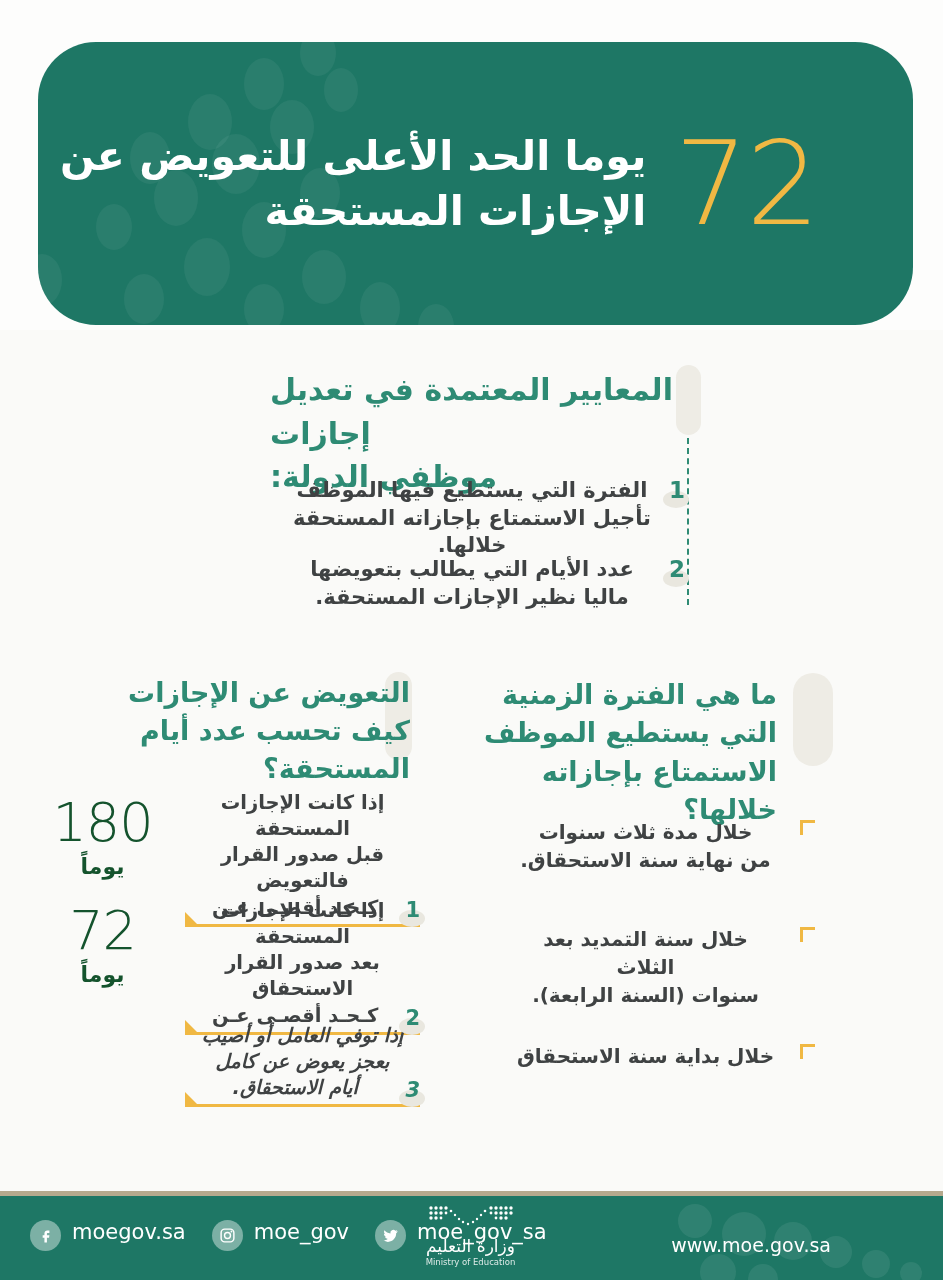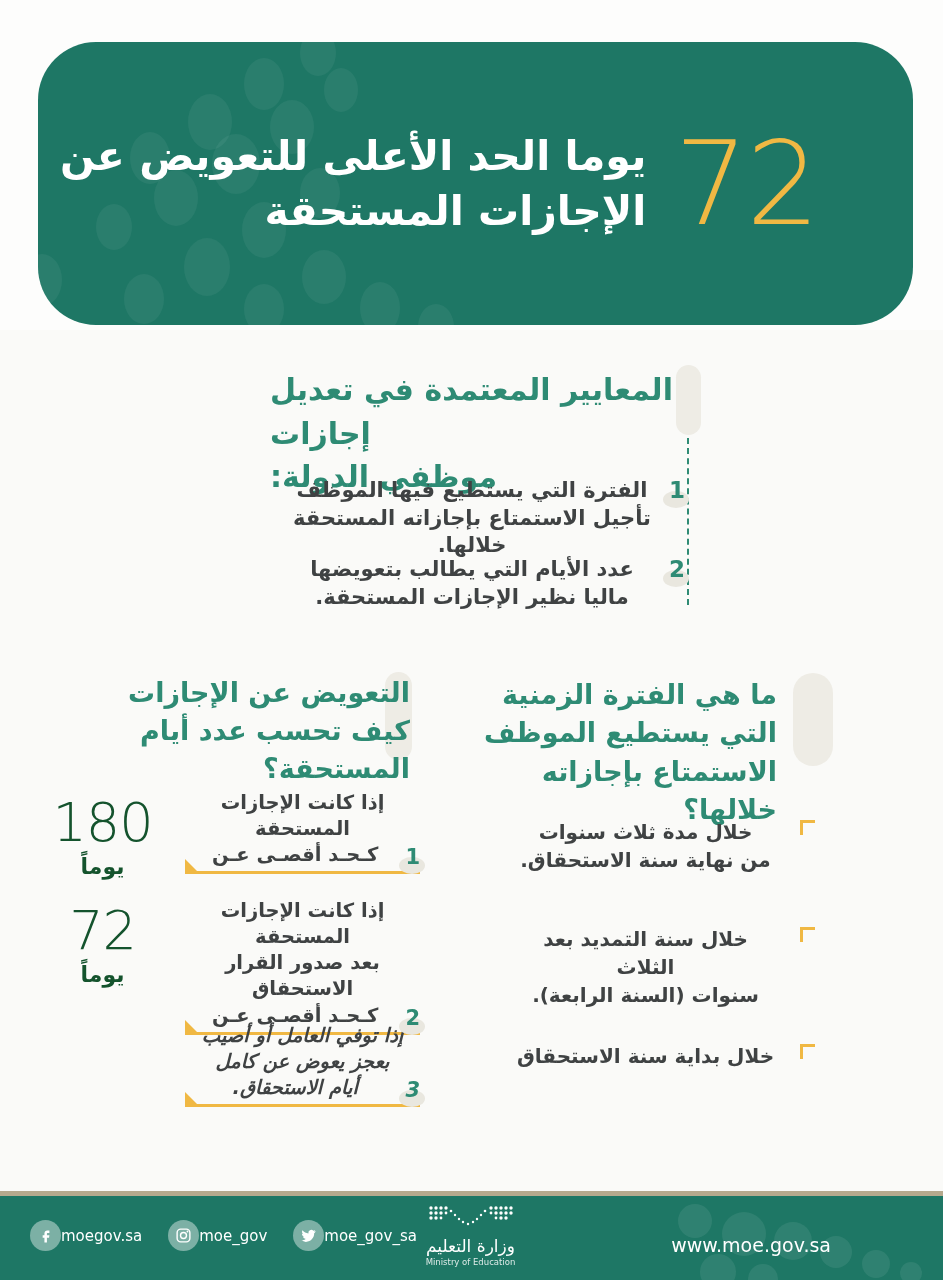--- a/index.html
+++ b/index.html
@@ -46,21 +46,21 @@
   .p-item { position:absolute; width:300px; direction:rtl; display:flex; gap:24px; }
   .corner-bracket { width:15px; height:15px; border-top:3px solid #f0b843; border-left:3px solid #f0b843;
                     margin-top:2px; flex:0 0 auto; }
   .p-text { text-align:center; color:#3f4243; font-weight:bold; font-size:20px; line-height:1.4; flex:1; }
 
   
   .beige-line { position:absolute; left:0; top:1191px; width:943px; height:5px; background:#b5a98d; }
   .footer { position:absolute; left:0; top:1196px; width:943px; height:84px; background:#1e7765; overflow:hidden; }
   .fdot { position:absolute; border-radius:50%; background:rgba(255,255,255,0.08); }
   .social-row { position:absolute; left:30px; top:24px; display:flex; align-items:center; gap:26px; direction:ltr; }
-  .social-item { display:flex; align-items:center; gap:0; color:#ffffff; font-size:15px; }
+  .social-item { display:flex; gap:11px; color:#ffffff; font-size:21px; }
   .icon-circle { width:31px; height:31px; border-radius:50%; background:rgba(255,255,255,0.42);
                  display:flex; align-items:center; justify-content:center; }
   .moe-logo { position:absolute; left:398px; top:8px; width:145px; text-align:center; color:#ffffff; }
   .moe-ar { font-size:17px; font-weight:normal; margin-top:2px; direction:rtl; }
   .moe-en { font-size:8.5px; opacity:0.85; margin-top:1px; }
   .website { position:absolute; right:112px; top:38px; color:#ffffff; font-size:19px; }
 </style>
 </head>
 <body>
 
@@ -144,20 +144,21 @@
   <div class="pill" style="left:385px;top:672px;width:27px;height:88px;border-radius:14px;"></div>
   <div class="col-heading" style="top:674px;right:533px;width:300px;line-height:1.4;">
     <div>التعويض عن الإجازات</div>
     <div>كيف تحسب عدد أيام</div>
     <div>المستحقة؟</div>
   </div>
 
   <div class="qa-item" style="top:790px;right:523px;">
     <div class="qa-lines">
       <div>إذا كانت الإجازات المستحقة</div>
+      <div>قبل صدور القرار فالتعويض</div>
       <div class="last-row">
         <span class="num-badge" style="font-size:21px;">1</span>
         <span class="line3">كـحـد أقصـى عـن</span>
       </div>
     </div>
     <div class="underline">
         <span class="wedge"></span>
       </div>
     <div class="big-val">
       <div class="val">180</div>

